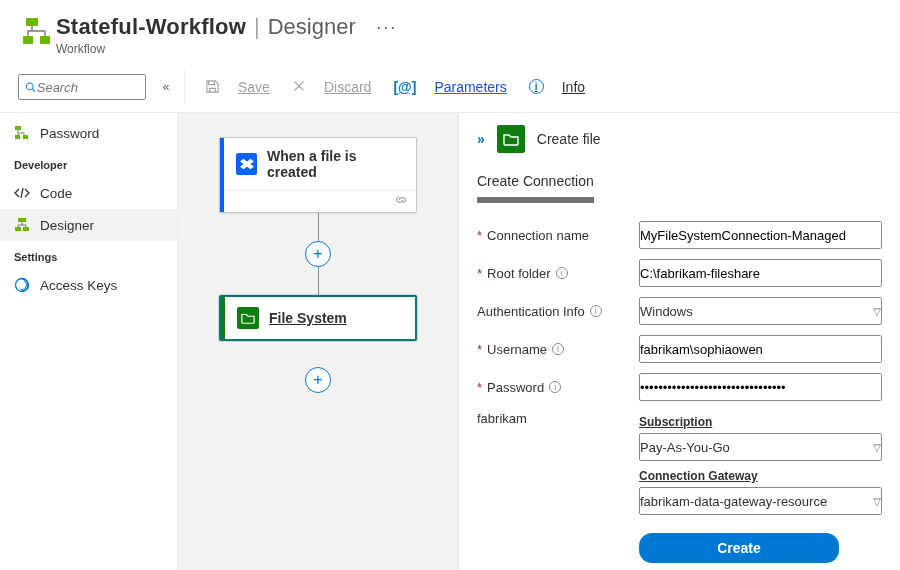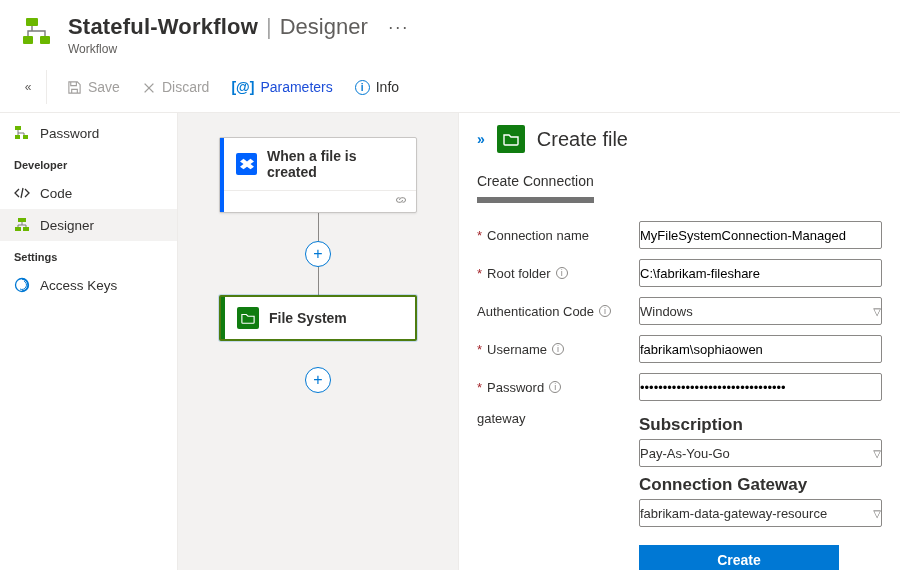--- a/index.html
+++ b/index.html
@@ -10,21 +10,20 @@
       background: #fff;
       width: 900px;
       height: 570px;
       overflow: hidden;
     }
     
     .header {
       display: flex;
       align-items: flex-start;
       padding: 14px 20px 10px 20px;
-      gap: 12px;
     }
     .header-icon {
       width: 36px;
       height: 36px;
       display: flex;
       align-items: center;
       justify-content: center;
     }
     .header-title-row { display: flex; align-items: center; gap: 8px;}
     .header-title { font-size: 22px; font-weight: 600; letter-spacing: 0.2px;}
@@ -53,22 +52,22 @@
     }
     .search-box input {
       border:none; outline:none; width:100%; font-size:13px; font-style: italic; color:#605e5c;
     }
     .collapse-chevrons {
       width: 20px; text-align:center; color:#605e5c; font-size:12px; cursor:pointer;
       margin-right: 2px;
     }
     .tb-divider { width:1px; height:34px; background:#edebe9; margin: 0 8px 0 4px;}
     .tb-btn {
-      display:flex; align-items:flex-end; gap:6px;
-      padding: 4px 10px; color:#a19f9d;  font-size:14px;
+      display:flex; align-items:flex-start; gap:18px;
+      padding: 4px 10px; color:#a19f9d;  font-size:14px;text-decoration:underline;
     }
     .tb-btn.active { color:#323130;}
     .tb-btn.link { color:#0078d4;}
     .tb-btn svg, .tb-btn .ico { flex-shrink:0;}
     
     .columns { display:flex; height: calc(100% - 110px);}
     
     .sidebar {
       width: 178px; border-right:1px solid #edebe9; padding-top:4px;
       display:flex; flex-direction:column;
@@ -98,53 +97,53 @@
     .node-accent { position:absolute; left:0; top:0; bottom:0; width:4px;}
     .node-header { display:flex; align-items:center; gap:10px; padding: 10px 12px 10px 16px; font-weight:600; font-size:14px;}
     .node-icon { width:22px; height:22px; border-radius:2px; display:flex; align-items:center; justify-content:center;}
     .node-footer { border-top:1px solid #edebe9; text-align:right; padding:3px 8px; color:#8a8886;}
     .connector-line { width:1px; height:28px; background:#8a8886; margin: 0 auto;}
     .add-circle {
       width:26px; height:26px; border-radius:50%; border:1px solid #0078d4; background:#fff;
       display:flex; align-items:center; justify-content:center; margin:0 auto; color:#0078d4; font-size:16px;
       cursor:pointer;
     }
-    .node.selected { border:2px solid #4d7c0f; box-shadow:0 0 0 1px rgba(0,120,212,0.2);}
+    .node.selected { border:2px solid #0f766e; box-shadow:0 0 0 1px rgba(0,120,212,0.2);text-decoration:underline;}
     
     .panel {
       flex:1; border-left:1px solid #edebe9;
       padding: 12px 18px 12px 18px; overflow-y:auto;
     }
     .panel-header { display:flex; align-items:center; gap:12px; margin-bottom:14px;}
     .panel-collapse { color:#0078d4; font-weight:700; font-size:14px; cursor:pointer;}
     .panel-icon { width:28px; height:28px; background:#107c10; border-radius:2px; display:flex; align-items:center; justify-content:center;}
-    .panel-title { font-size:20px;}
+    .panel-title { font-size:14px;}
     .tabs { margin-bottom:18px;}
     .tab {
       display:inline-block; padding:6px 0 8px 0; font-size:14px; color:#323130;
       border-bottom: 6px solid #737373; font-weight:400;
     }
     .form-row {
       display:flex; align-items:center; margin-bottom:10px; gap:12px;
     }
     .form-label { width:150px; font-size:13px; display:flex; align-items:center; gap:5px;}
     .form-label .req { color:#a4262c;}
     .info-ico {
       width:12px; height:12px; border:1px solid #8a8886; border-radius:50%;
       display:inline-flex; align-items:center; justify-content:center; font-size:9px; color:#8a8886;
     }
     .form-row input.text, .form-row .select {
       flex:1; height:28px; border:1px solid #8a8886; border-radius:2px; padding:0 0;
       font-size:13px; background:#fff; display:flex; align-items:center; justify-content:space-between;
     }
     .select .chev { color:#605e5c; font-size:10px;}
-    .sub-label { font-size:17px; font-weight:600; margin:4px 0 4px 0;}
+    .sub-label { font-size:12px; font-weight:600; margin:4px 0 4px 0;text-decoration:underline;}
     .create-btn {
       display:block; width:200px; height:30px; background:#0078d4; color:#fff; border:none;
-      font-size:14px; font-weight:600; margin: 18px 0 0 162px; cursor:pointer; border-radius:0;
+      font-size:14px; font-weight:600; margin: 18px 0 0 162px; cursor:pointer; border-radius:13px;
     }
   </style>
 </head>
 <body>
 
 <div class="header">
   <div class="header-icon">
     <svg width="36" height="36" viewBox="0 0 36 36">
       <rect x="6" y="4" width="12" height="8" rx="1" fill="#6bb700"></rect>
       <rect x="3" y="22" width="10" height="8" rx="1" fill="#6bb700"></rect>
@@ -157,20 +156,27 @@
       <span class="header-title">Stateful-Workflow</span>
       <span class="header-sep">|</span>
       <span class="header-sub">Designer</span>
       <span class="header-more">···</span>
     </div>
     <div class="header-subtitle">Workflow</div>
   </div>
 </div>
 
 <div class="toolbar">
+  <div class="search-box">
+    <svg width="13" height="13" viewBox="0 0 16 16">
+        <circle cx="6.5" cy="6.5" r="4.5" stroke="#0078d4" stroke-width="1.4" fill="none"></circle>
+        <line x1="10" y1="10" x2="14" y2="14" stroke="#0078d4" stroke-width="1.4"></line>
+      </svg>
+    <input placeholder="Search" style="">
+  </div>
   <div class="collapse-chevrons">«</div>
   <div class="tb-divider"></div>
   <div class="tb-btn">
     <svg width="15" height="15" viewBox="0 0 16 16">
         <path d="M2 2h9l3 3v9H2z M4 2v4h6V2 M5 10h6v4H5z" fill="none" stroke="#a19f9d" stroke-width="1.2"></path>
       </svg>
     <span>Save</span>
   </div>
   <div class="tb-btn">
     <svg width="14" height="14" viewBox="0 0 16 16">
@@ -299,21 +305,21 @@
       <div class="form-label">
           <span class="req">*</span>
           <span>Root folder</span>
           <span class="info-ico">i</span>
         </div>
       <input class="text" value="C:\fabrikam-fileshare" style="">
     </div>
 
     <div class="form-row">
       <div class="form-label">
-          <span>Authentication Code</span>
+          <span>Authentication Info</span>
           <span class="info-ico">i</span>
         </div>
       <div class="select">
         <span>Windows</span>
         <span class="chev">▽</span>
       </div>
     </div>
 
     <div class="form-row">
       <div class="form-label">
@@ -327,21 +333,21 @@
     <div class="form-row">
       <div class="form-label">
           <span class="req">*</span>
           <span>Password</span>
           <span class="info-ico">i</span>
         </div>
       <input class="text" value="••••••••••••••••••••••••••••••••" style="">
     </div>
 
     <div class="form-row" style="align-items:flex-start;">
-      <div class="form-label">gateway</div>
+      <div class="form-label">fabrikam</div>
       <div style="flex:1;">
         <div class="sub-label">Subscription</div>
         <div class="select">
           <span>Pay-As-You-Go</span>
           <span class="chev">▽</span>
         </div>
         <div class="sub-label" style="margin-top:8px;">Connection Gateway</div>
         <div class="select">
           <span>fabrikam-data-gateway-resource</span>
           <span class="chev">▽</span>

